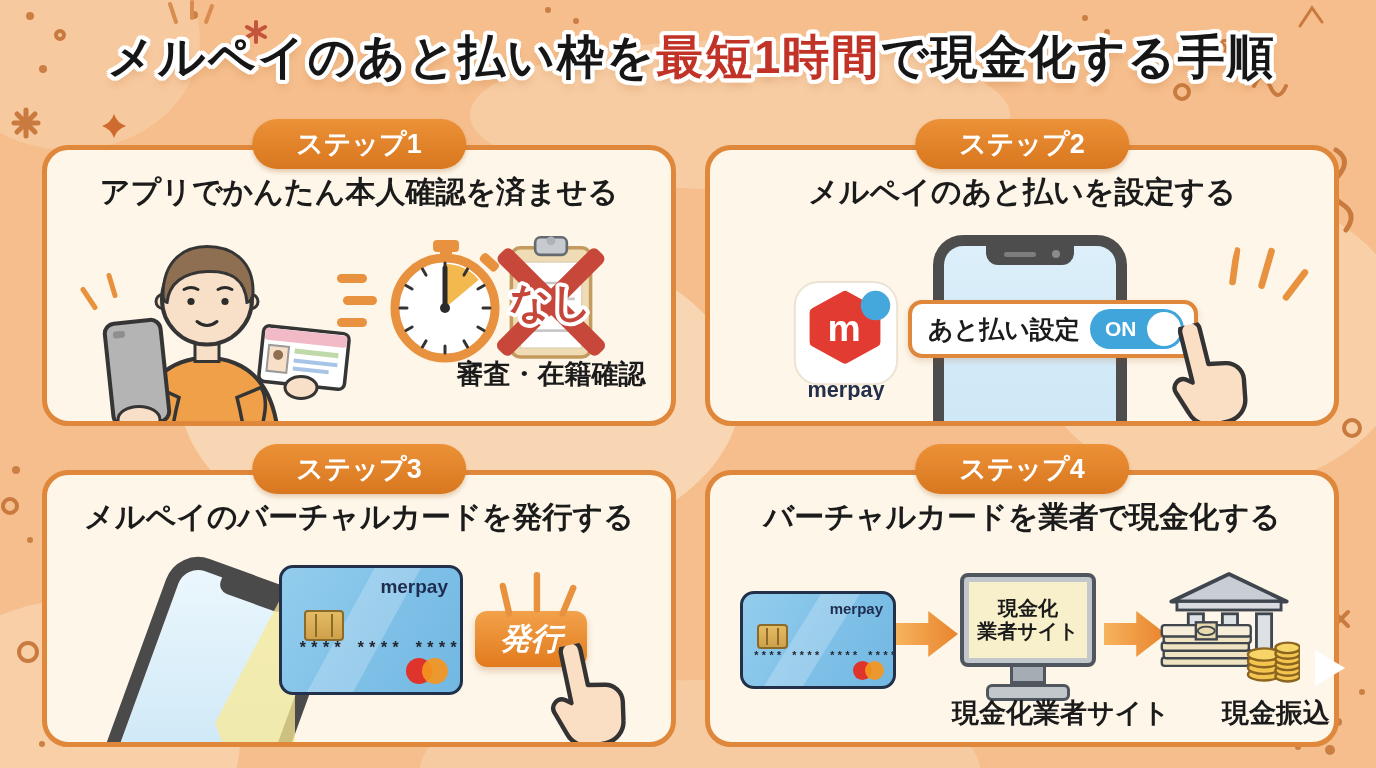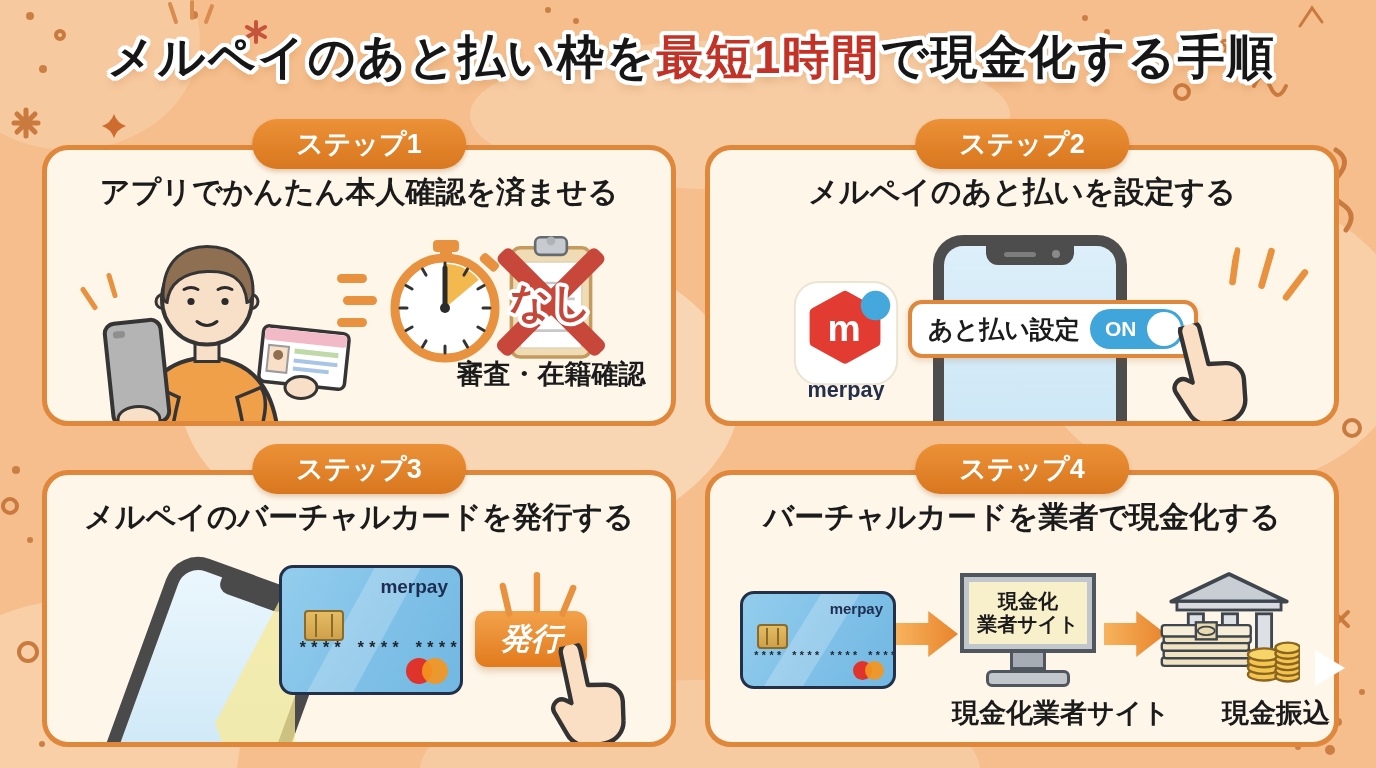--- a/index.html
+++ b/index.html
@@ -102,21 +102,21 @@
   #card4 .vc-brand{right:10px;top:6px;font-size:15px;}
   #card4 .vc-chip{left:14px;top:30px;width:27px;height:21px;}
   #card4 .vc-num{left:10px;bottom:24px;font-size:11px;letter-spacing:1px;}
   #card4 .mc{right:9px;bottom:6px;width:31px;height:19px;}
   #card4 .mc .c1,#card4 .mc .c2{width:19px;height:19px;}
   #card4 .mc .c2{left:12px;}
   .flow-arrow{position:absolute;width:62px;height:46px;
     background:linear-gradient(90deg,#F7B35C,#E8842D);
     clip-path:polygon(0 26%,52% 26%,52% 0,100% 50%,52% 100%,52% 74%,0 74%);}
   .monitor{position:absolute;left:250px;top:98px;width:136px;}
-  .mon-frame{height:80px;background:#C2C7CC;border:4px solid #4F565E;border-radius:0;
+  .mon-frame{height:94px;background:#C2C7CC;border:4px solid #4F565E;border-radius:8px;
     padding:5px;box-sizing:border-box;}
   .mon-screen{height:100%;background:#F8F0CA;display:flex;flex-direction:column;
     align-items:center;justify-content:center;font-size:20px;font-weight:800;line-height:1.15;}
   .mon-neck{width:30px;height:14px;background:#A6ACB3;border:3px solid #4F565E;border-top:none;margin:0 auto;}
   .mon-base{width:78px;height:11px;background:#C2C7CC;border:3px solid #4F565E;border-radius:6px;margin:0 auto;}
   .bank{position:absolute;left:448px;top:92px;width:142px;height:122px;}
   .flow-label{position:absolute;top:220px;text-align:right;font-size:27px;font-weight:800;white-space:nowrap;}
   #site-label{left:160px;width:300px;}
   #transfer-label{left:420px;width:200px;}
   .white-arrow{position:absolute;right:-6px;top:180px;width:30px;height:36px;background:#fff;

